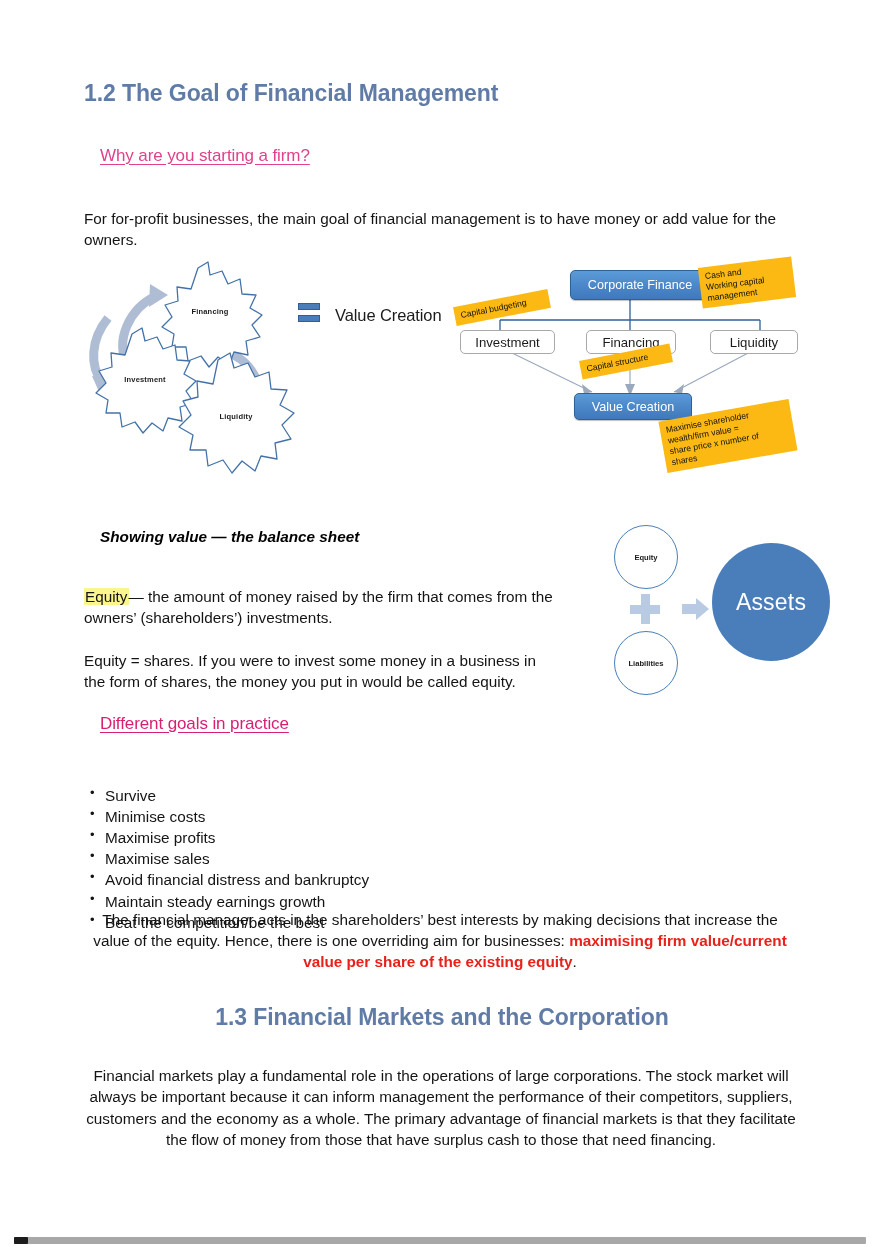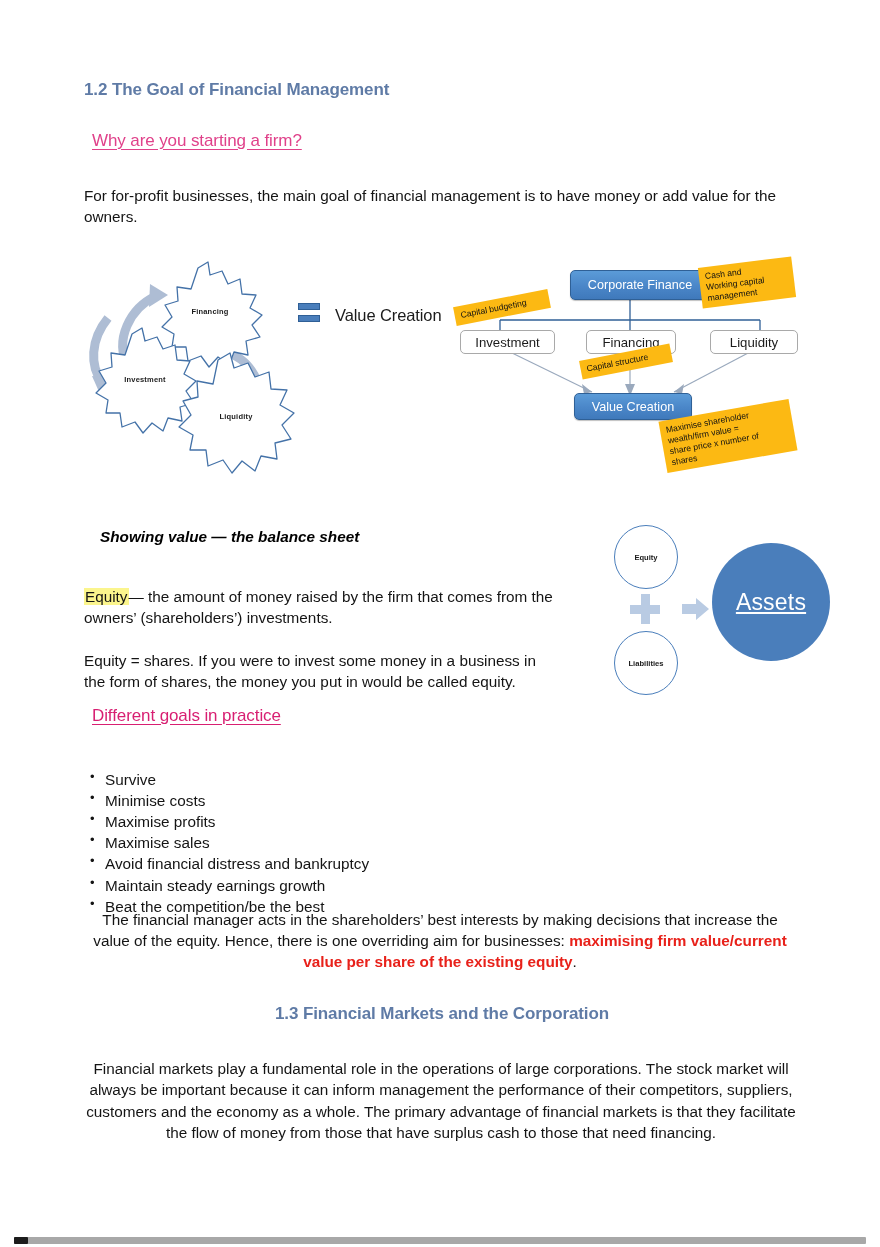--- a/index.html
+++ b/index.html
@@ -21,34 +21,34 @@
     background: #fff;
   }
   .content {
     position: absolute;
     left: 84px;
     top: 80px;
     width: 716px;
   }
 
   h2.section-heading {
-    font-size: 17px;
+    font-size: 23px;
     font-weight: bold;
     color: #5f7ba6;
     margin: 0 0 0 0;
     letter-spacing: -0.1px;
   }
   h3.pink-heading {
     font-size: 17px;
     font-weight: normal;
     color: #e0418a;
     text-decoration: underline;
     text-decoration-color: #e0418a;
     text-underline-offset: 3px;
-    margin: 8px;
+    margin: 16px;
     letter-spacing: -0.1px;
   }
   h3.pink-heading.magenta {
     color: #d81f72;
     text-decoration-color: #d81f72;
   }
   p.body-text {
     font-size: 15.3px;
     line-height: 1.38;
     margin: 0;
@@ -334,21 +334,21 @@
     <div class="bs-circle" style="left:6px; top:0px; width:62px; height:62px;">Equity</div>
 
     <div class="bs-circle" style="left:6px; top:106px; width:62px; height:62px;">Liabilities</div>
 
     <div class="plus-sign" style="left:22px; top:69px; width:30px; height:30px;"></div>
 
     <svg style="position:absolute; left:74px; top:72px;" width="28" height="24" viewBox="0 0 28 24">
       <polygon points="0,7 14,7 14,1 27,12 14,23 14,17 0,17" fill="#b9cbe3"></polygon>
     </svg>
 
-    <div class="bs-assets" style="left:104px; top:18px; width:118px; height:118px;text-decoration:underline;">Assets</div>
+    <div class="bs-assets" style="left:104px; top:18px; width:118px; height:118px;">Assets</div>
   </div>
 
   <div class="abs" style="left:84px; top:698px; width:500px;">
     <h3 class="pink-heading magenta">Different goals in practice</h3>
 
     <div style="height:31px"></div>
 
     <ul class="goals">
       <li>Survive</li>
       <li>Minimise costs</li>

